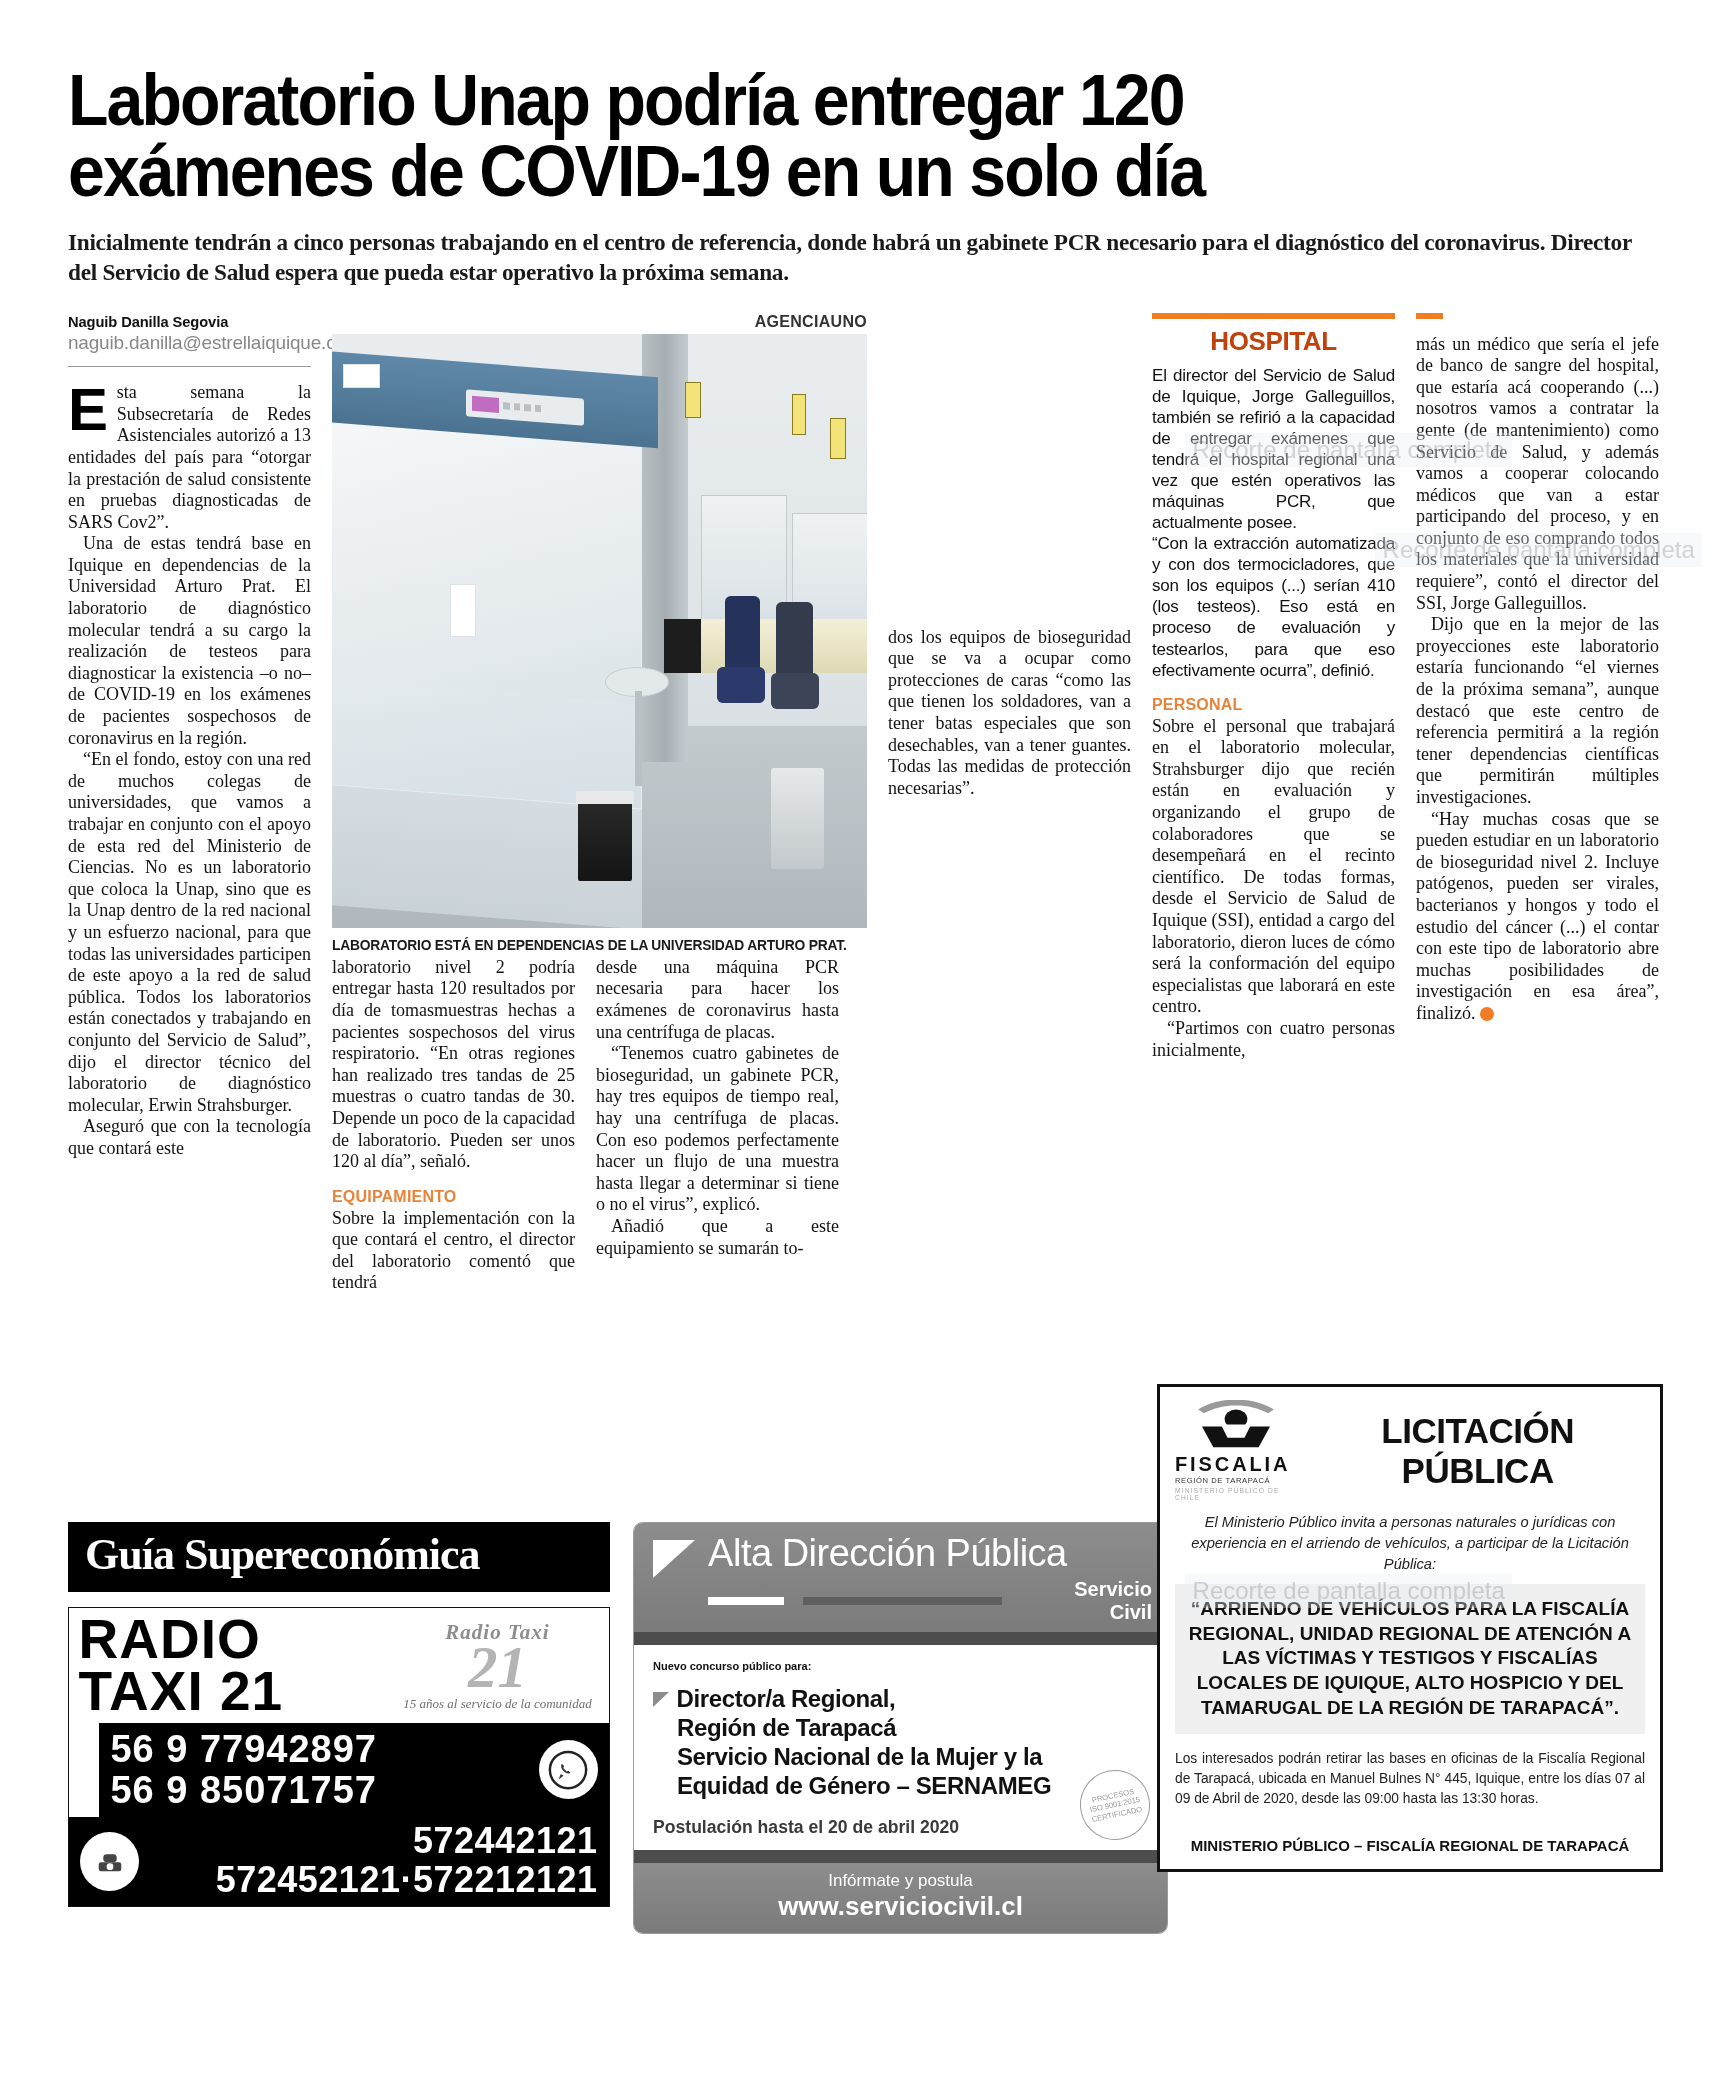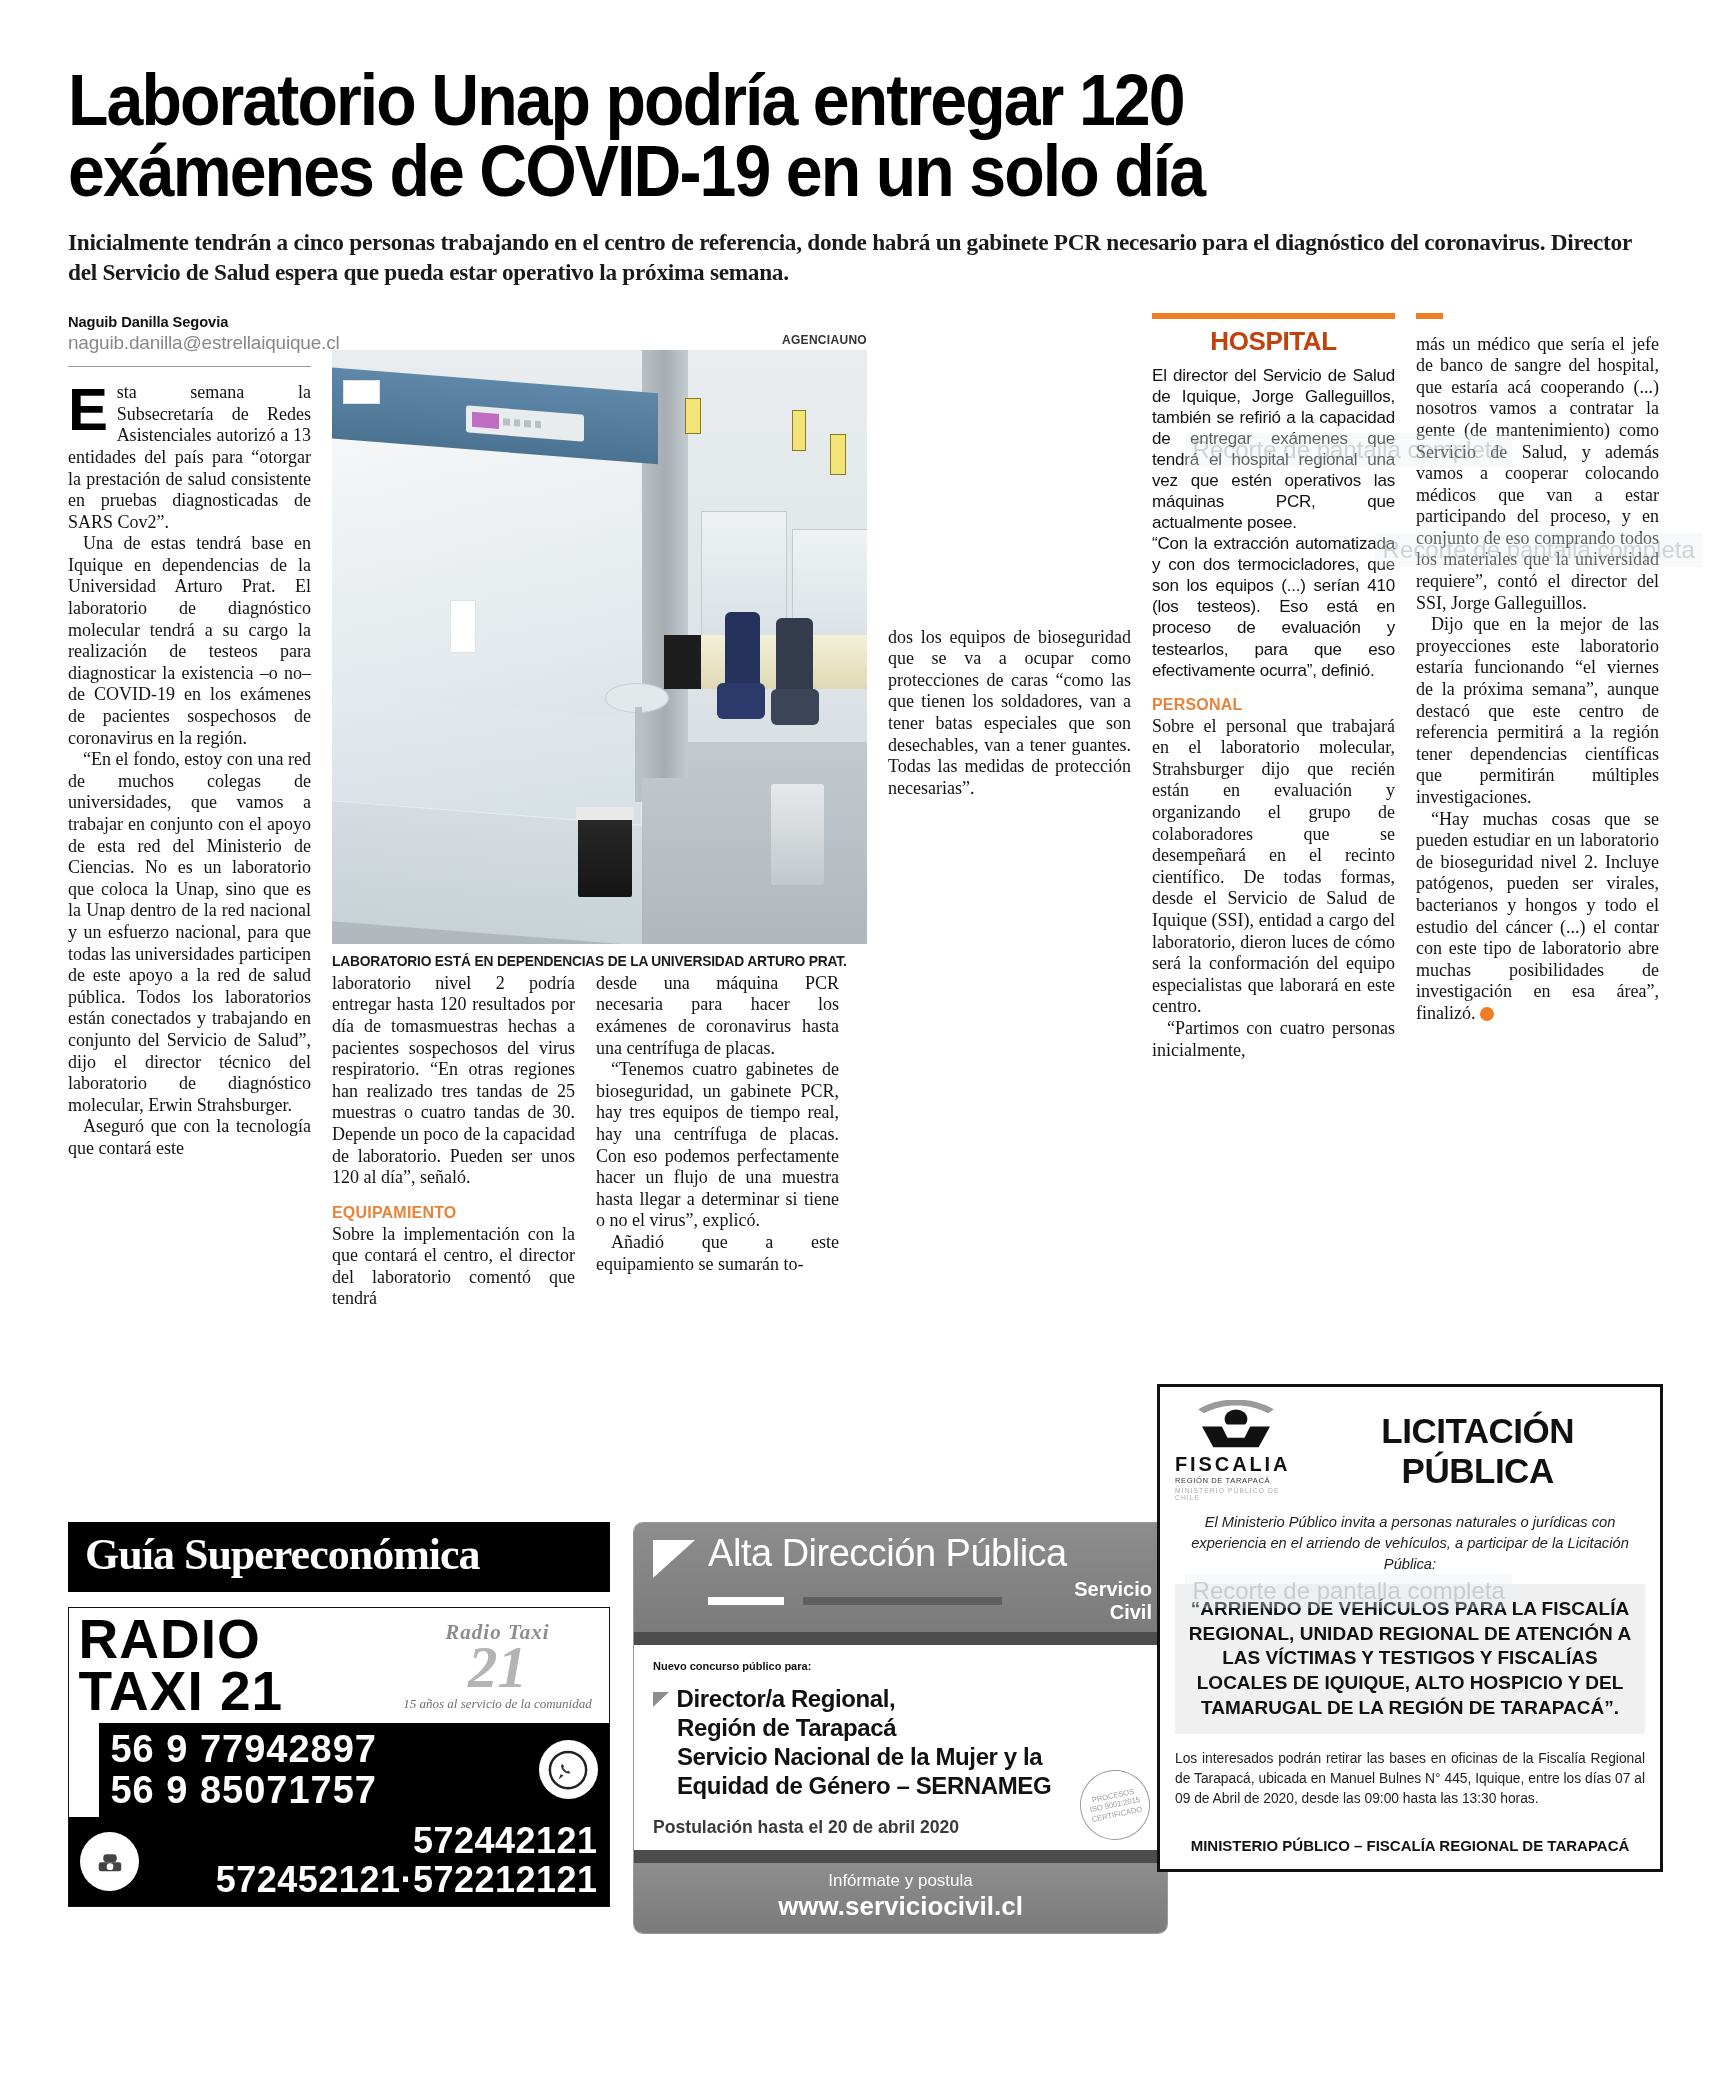--- a/index.html
+++ b/index.html
@@ -109,22 +109,22 @@
   .sec-title {
     font-family:"Liberation Sans", sans-serif;
     font-weight:bold; font-size:26px; color:#c2410c; letter-spacing:-0.4px;
     margin:0 0 7.6px 0;
     text-align:center;
   }
 
   
   .credit {
     font-family:"Liberation Sans", sans-serif;
-    font-weight:bold; font-size:12px; color:#333;
-    text-align:right; letter-spacing:0.3px; margin-bottom:3.8px;margin-top:20px;
+    font-weight:bold; font-size:16px; color:#333;
+    text-align:right; letter-spacing:0.3px; margin-bottom:3.8px;
   }
   .photo {
     width:100%; height:594px; position:relative; overflow:hidden;
     background:#cfd5d8;
   }
   .caption {
     font-family:"Liberation Sans", sans-serif;
     font-weight:600; font-size:13.8px; color:#1a1a1a;
     margin-top:9.5px; letter-spacing:-0.2px;
   }

